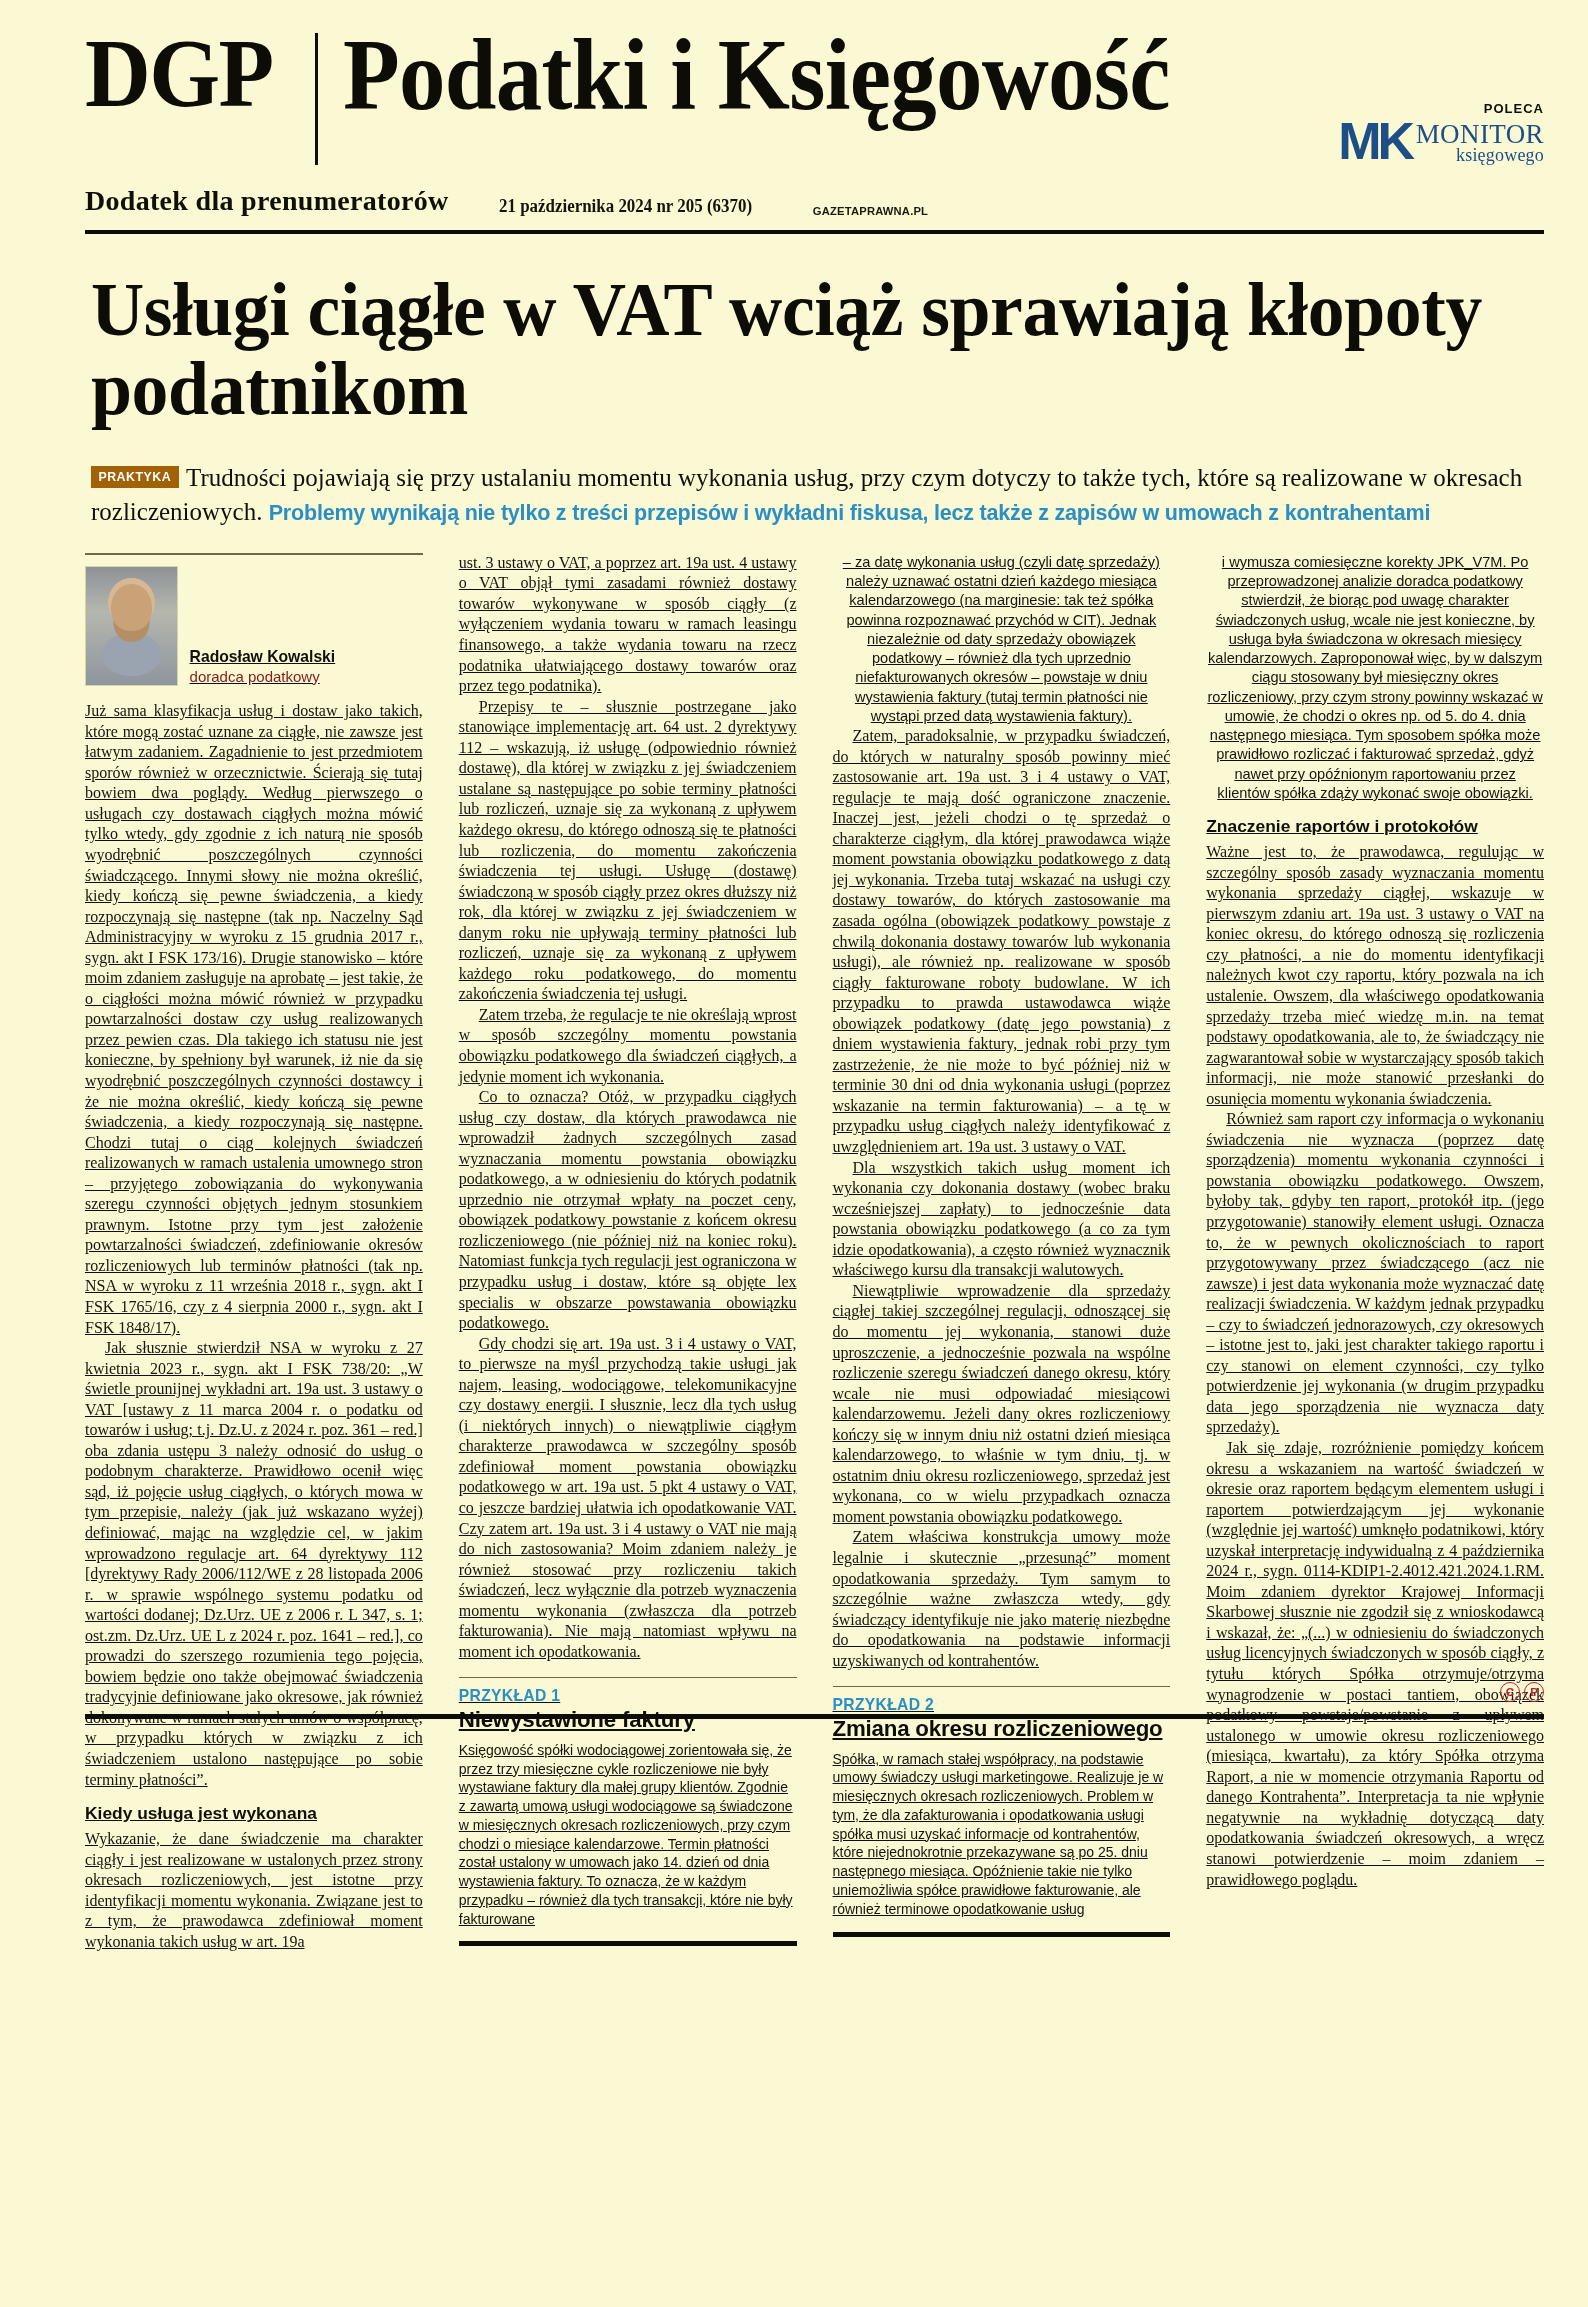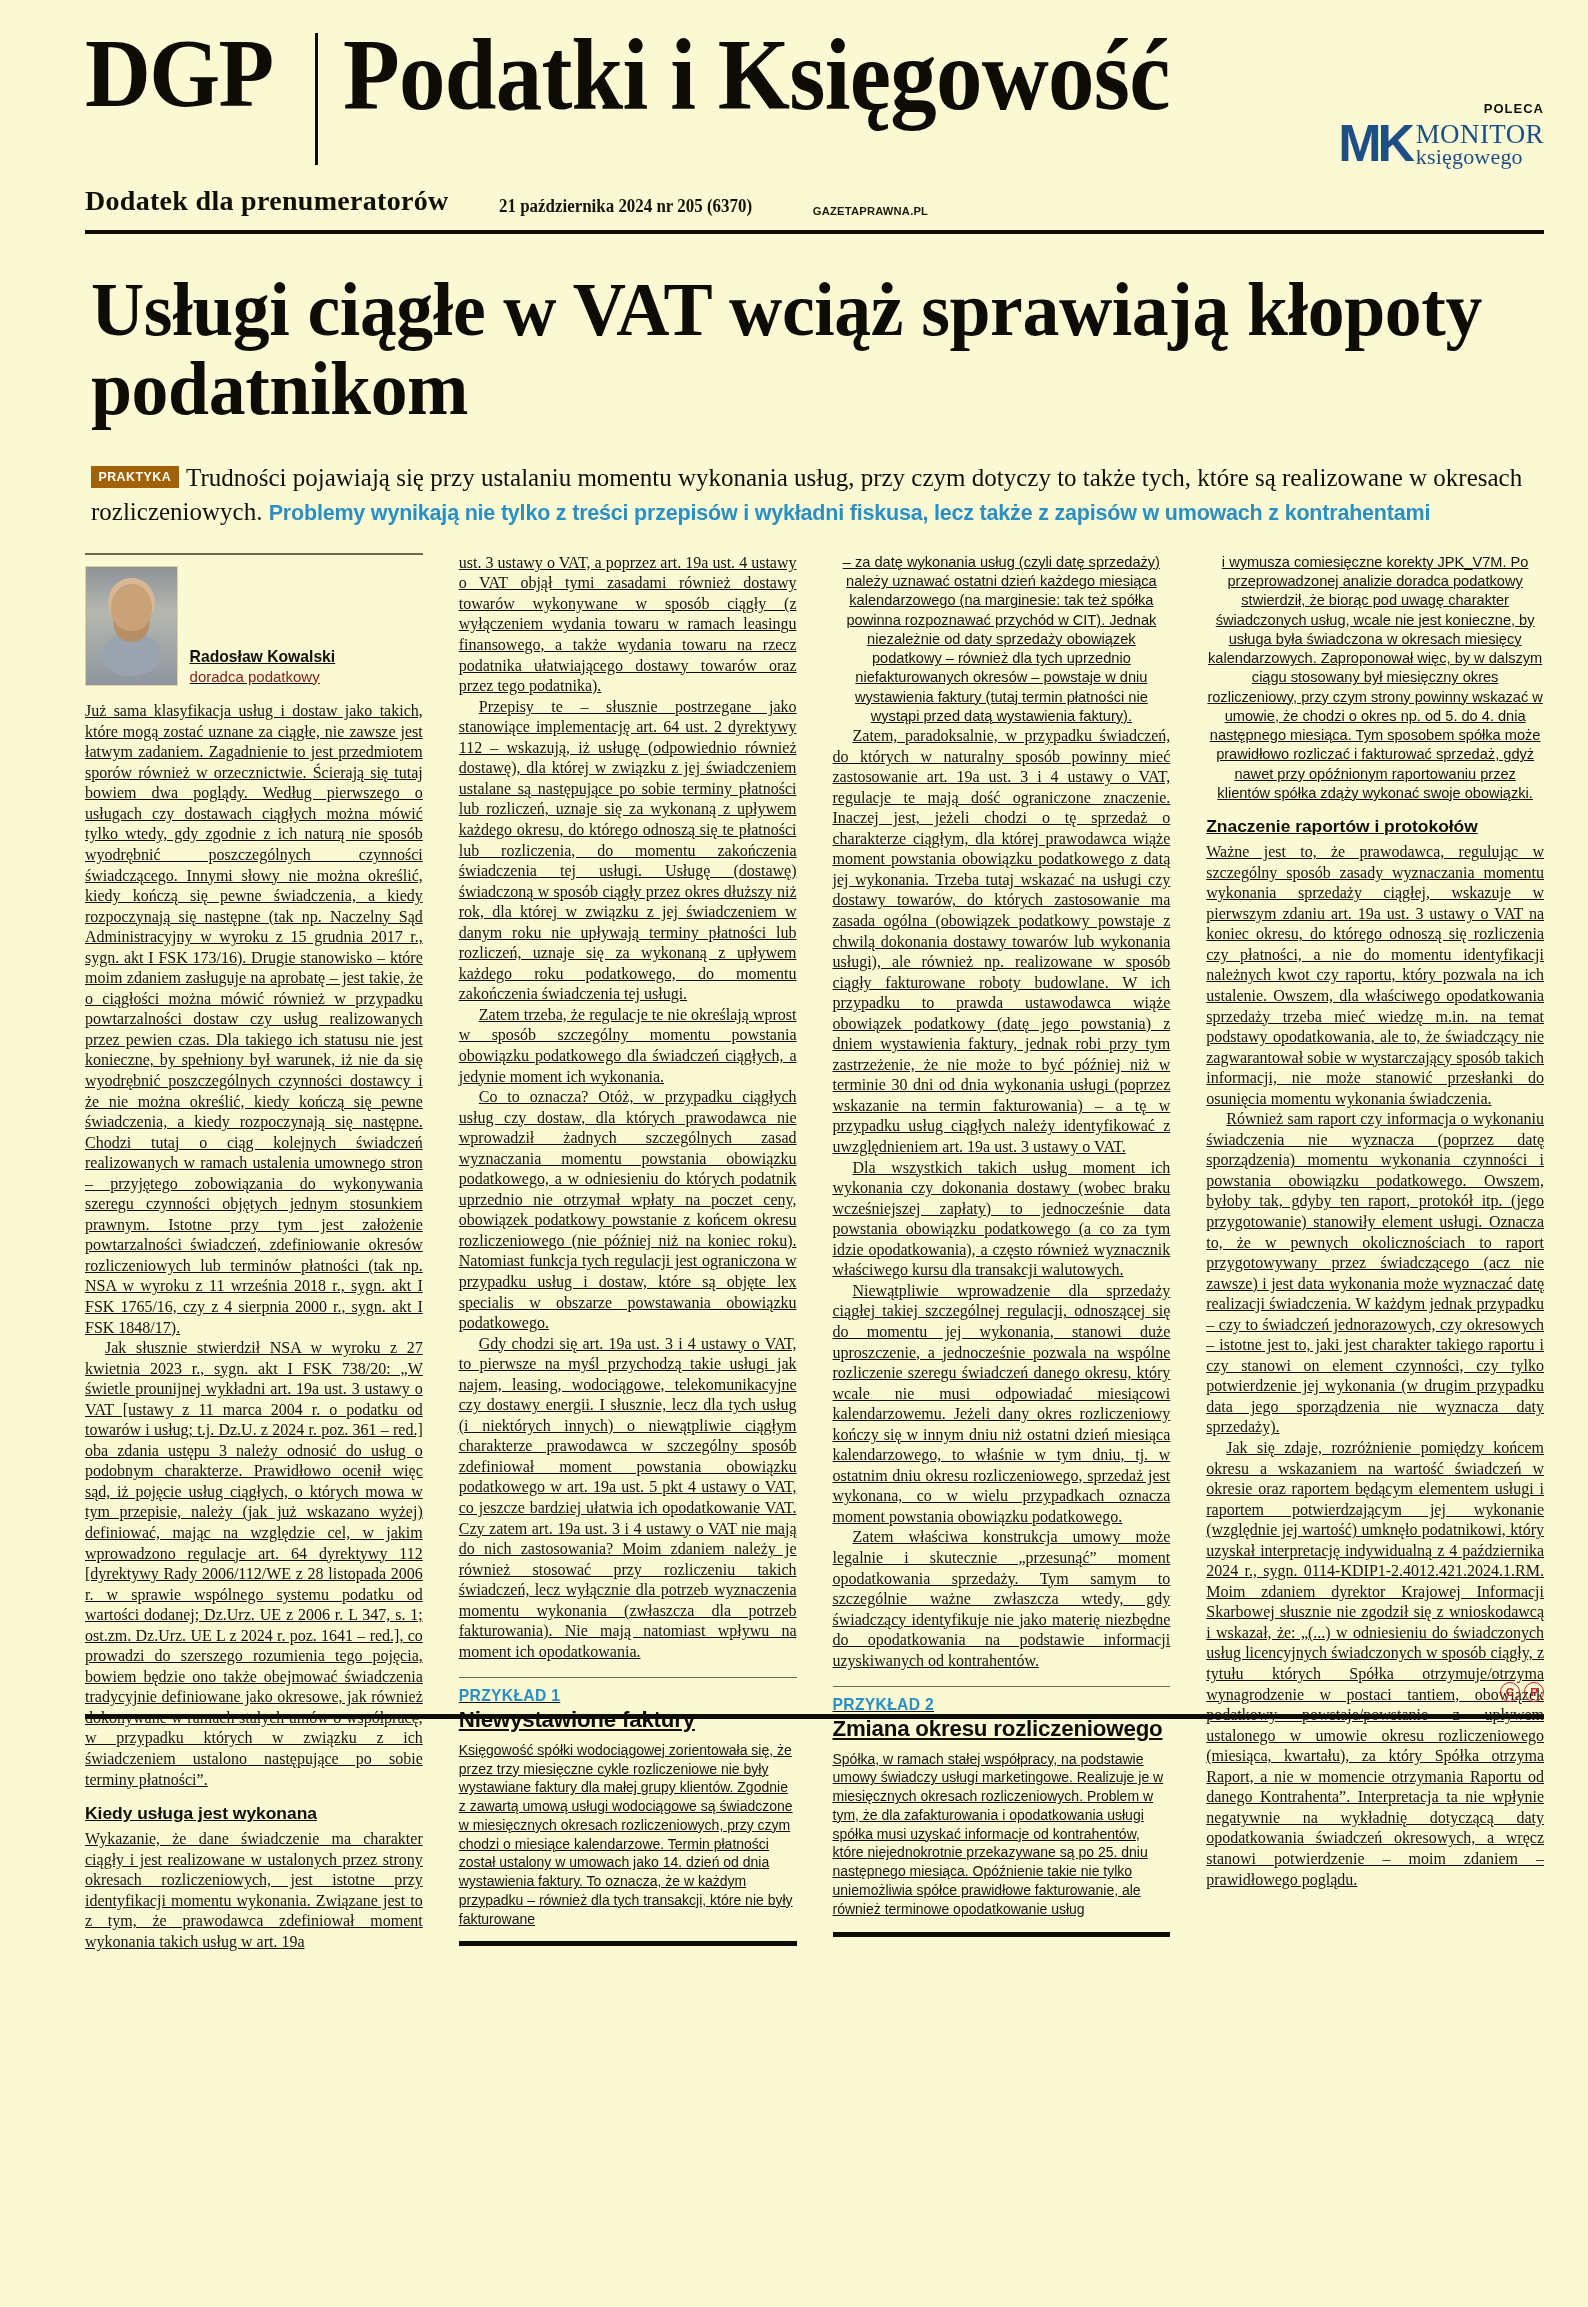--- a/index.html
+++ b/index.html
@@ -65,21 +65,21 @@
     font-weight:bold;font-size:13px;letter-spacing:1px;color:#111008;margin-bottom:5px;
   }
   .mk-logo{display:flex;align-items:center;justify-content:flex-end;}
   .mk-mark{
     font-family:"Liberation Sans", sans-serif;
     font-weight:bold;font-size:51px;line-height:.8;color:#1d4f86;letter-spacing:-4.1px;
     transform:scaleX(1.02);
   }
   .mk-words{margin-left:5.8px;text-align:left;line-height:1;}
   .mk-w1{font-family:"Liberation Serif", serif;font-size:27px;letter-spacing:0.4px;color:#1d4f86;}
-  .mk-w2{font-family:"Liberation Serif", serif;font-size:22px;letter-spacing:0.2px;color:#1d4f86;margin-top:-1.7px;}
+  .mk-w2{font-family:"Liberation Serif", serif;font-size:18px;letter-spacing:0.2px;color:#1d4f86;margin-top:-1.7px;text-align:right;}
 
   .rule-thick{height:4.1px;background:#0d0c06;margin:13.2px 65px 0 65px;}
 
   
   .headline{
     margin:36px 71px 0 71px;
     font-family:"Liberation Serif", serif;
     font-weight:bold;
     font-size:76px;
     line-height:1.04;

